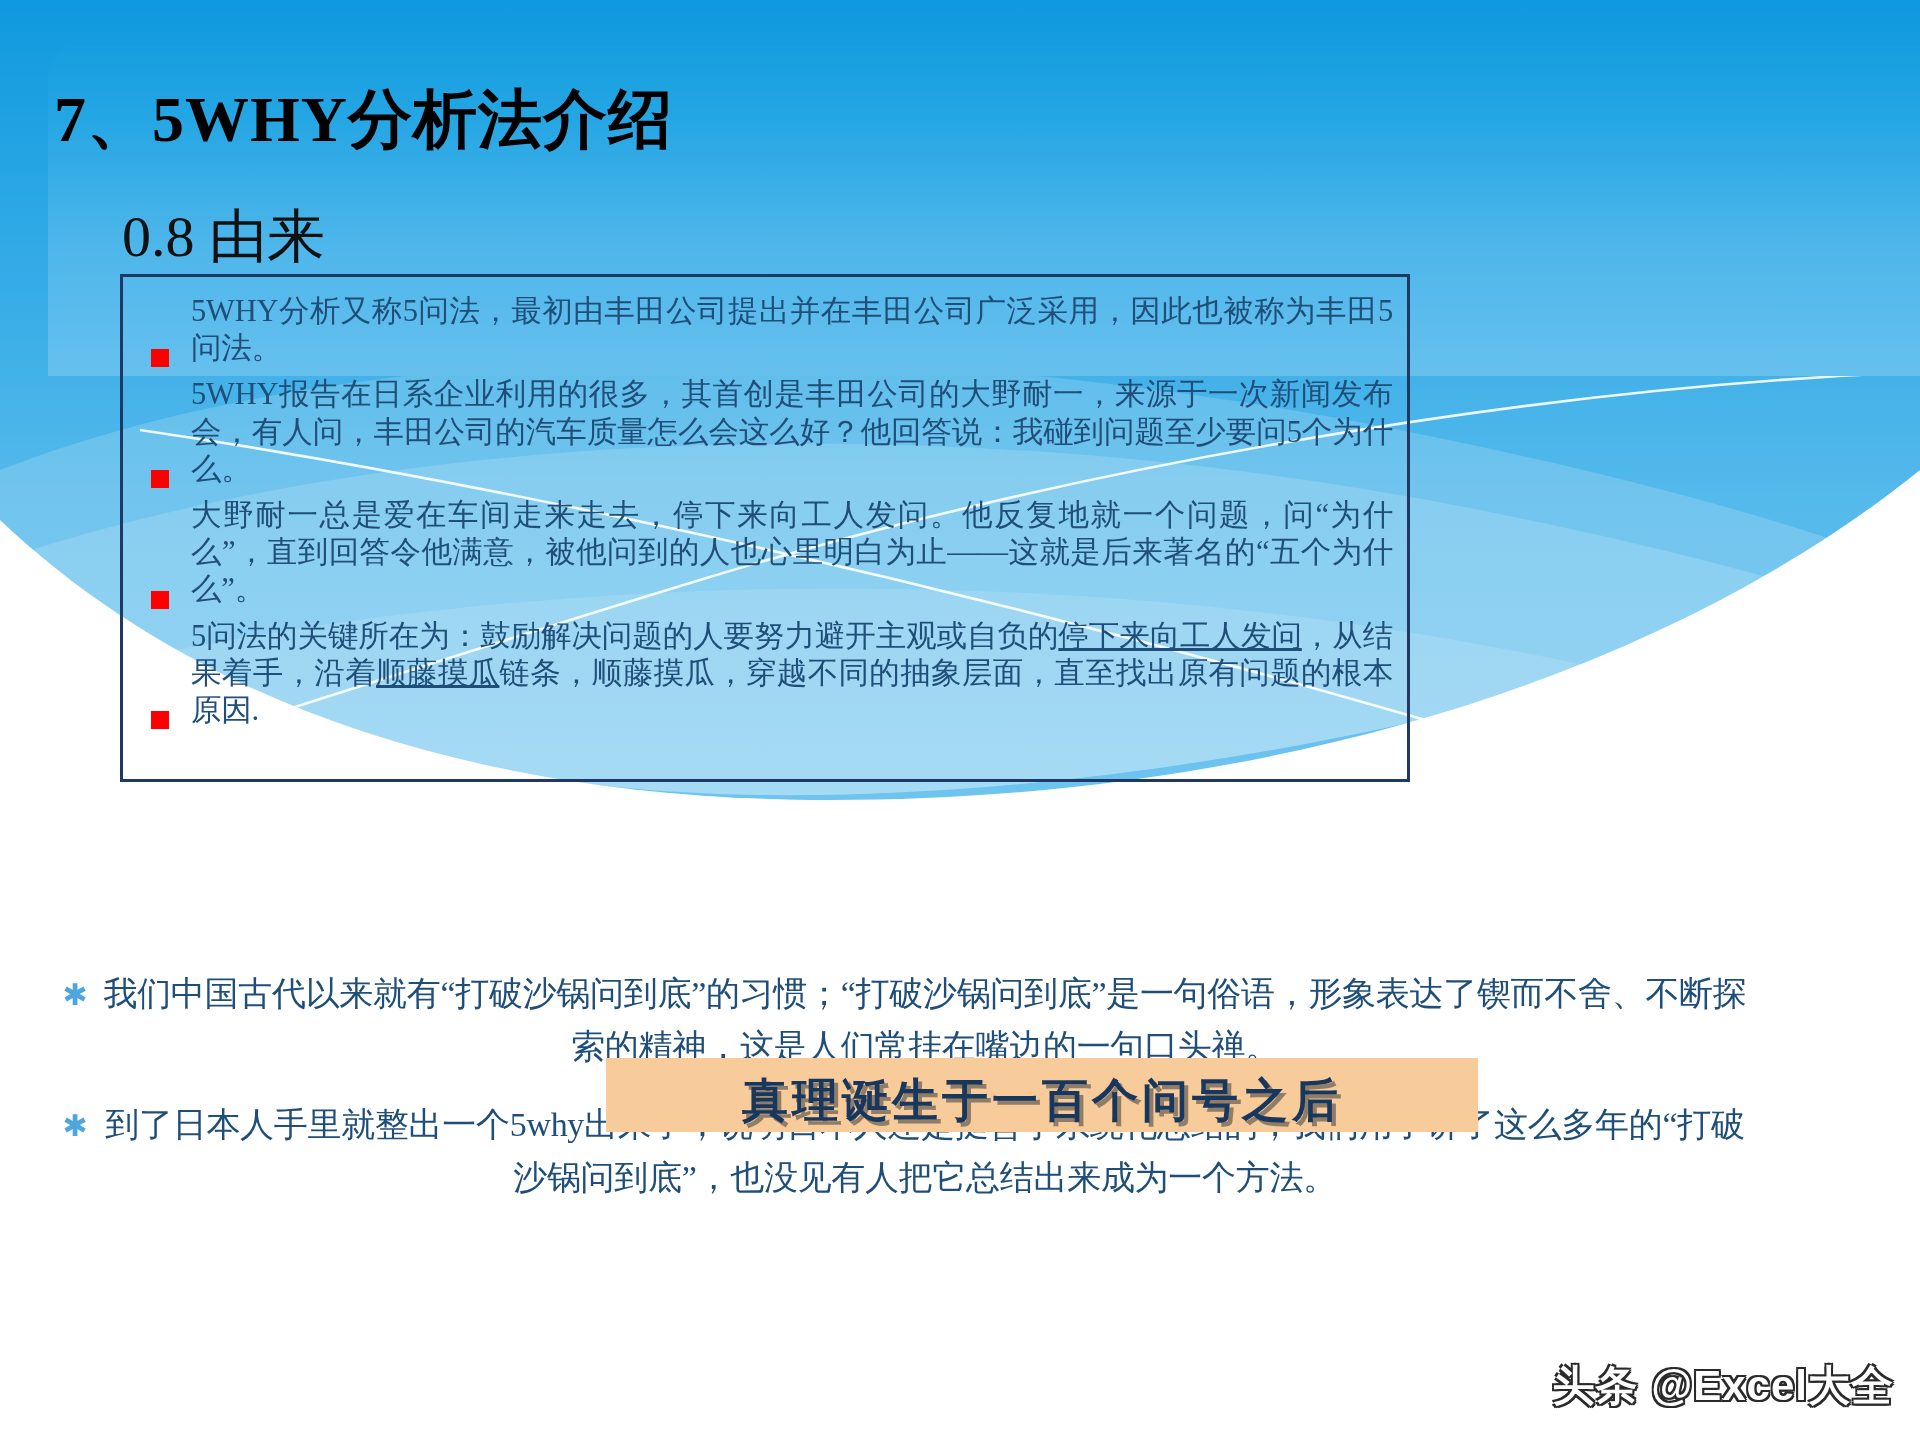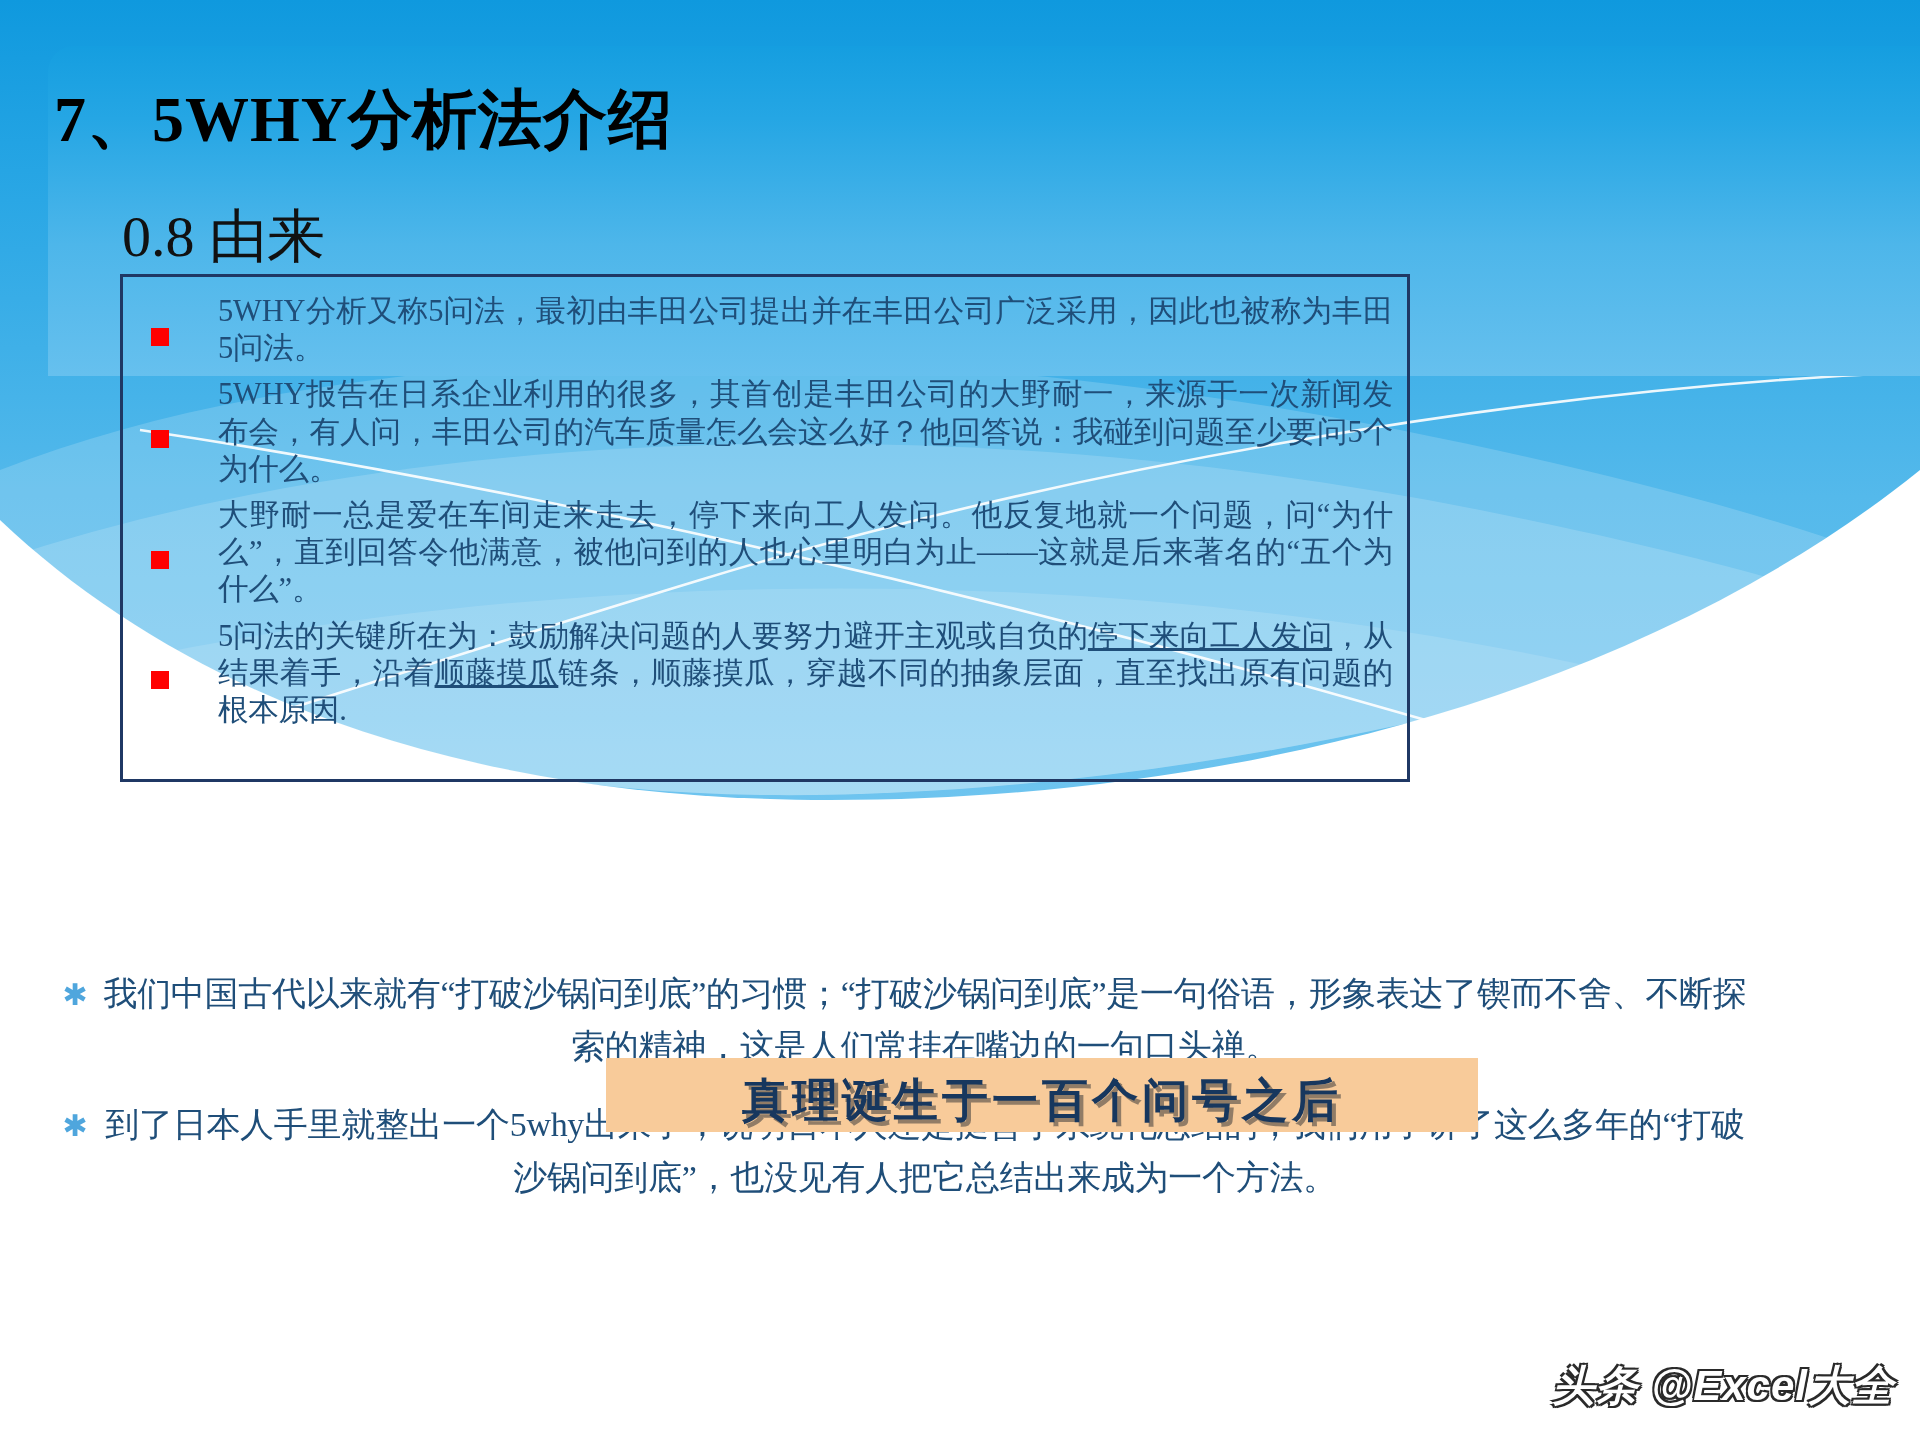--- a/index.html
+++ b/index.html
@@ -84,23 +84,22 @@
   .bullet-list {
     position: absolute;
     left: 0; top: 16px;
     width: 100%;
     box-sizing: border-box;
     padding: 0 14px 0 10px;
   }
 
   .bullet-row {
     display: flex;
-    align-items: center;
+    align-items: flex-end;
     margin-bottom: 9px;
-    gap: 27px;
   }
   .sq-marker {
     flex: 0 0 auto;
     width: 18px;
     height: 18px;
     background: #ff0000;
     margin: 14px 22px 0 18px;
   }
   .bullet-text {
     flex: 1 1 auto;
@@ -178,21 +177,20 @@
     color: #ffffff;
     letter-spacing: 1px;
     white-space: nowrap;
     text-shadow:
       -2px -2px 0 #2a2a2a,
        2px -2px 0 #2a2a2a,
       -2px  2px 0 #2a2a2a,
        2px  2px 0 #2a2a2a,
        0px  2px 0 #2a2a2a,
        2px  0px 0 #2a2a2a;
-    font-style: italic;
   }
 </style>
 </head>
 <body>
 
 <div id="slide">
 
   <svg id="bg-art" viewBox="0 0 1920 1440" preserveAspectRatio="none">
     <defs>
       <linearGradient id="bandGrad" x1="0" y1="0" x2="0" y2="1">

